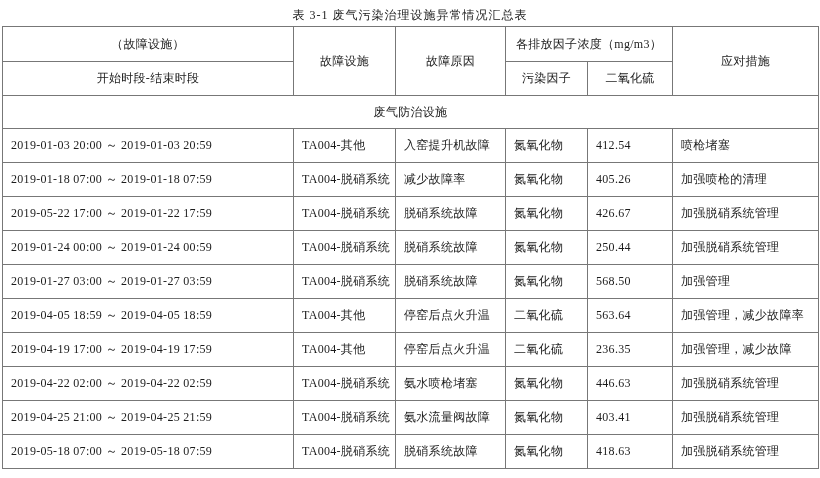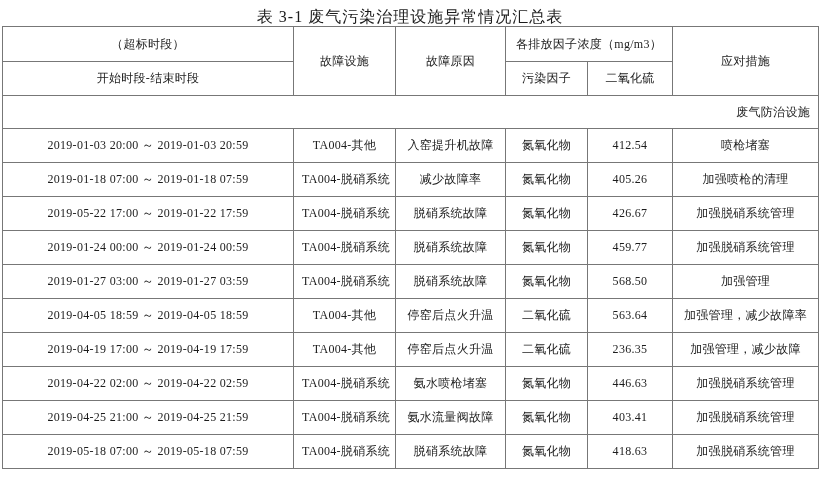--- a/index.html
+++ b/index.html
@@ -3,62 +3,62 @@
 <meta charset="utf-8">
 <style>
   html,body { margin:0; padding:0; background:#ffffff; }
   body { width:820px; height:478px; overflow:hidden; }
   .page {
     width:820px; height:478px; background:#ffffff;
     font-family:"Liberation Serif","DejaVu Serif",serif;
     color:#1c1c1c; box-sizing:border-box;
   }
   .title {
-    text-align:center; font-size:16px; letter-spacing:1px;
+    text-align:center; font-size:12px; letter-spacing:1px;
     padding-top:7px; height:26px; box-sizing:border-box;
   }
   table.tbl {
     border-collapse:collapse; table-layout:fixed;
     width:816px; margin-left:2px;
   }
   .tbl th, .tbl td {
     border:1px solid #777777;
     font-weight:normal;
     font-size:12px;
     padding:0 8px;
     box-sizing:border-box;
     overflow:hidden;
     white-space:nowrap;
     letter-spacing:0.3px;
   }
   .tbl thead tr.hr1 th { height:35px; }
   .tbl thead tr.hr2 th { height:34px;text-align:center; }
-  .tbl tr.section td { height:33px; text-align:right; }
-  .tbl tbody tr.data td { height:34px;text-align:center; }
+  .tbl tr.section td { height:33px; text-align:center; }
+  .tbl tbody tr.data td { height:34px; }
   .c { text-align:center; }
   .l { text-align:left; }
 </style>
 </head>
 <body>
 
 <div class="page">
   <div class="title">表 3-1 废气污染治理设施异常情况汇总表</div>
 
   <table class="tbl">
     <colgroup>
       <col style="width:291px">
       <col style="width:102px">
       <col style="width:110px">
       <col style="width:82px">
       <col style="width:85px">
       <col style="width:146px">
     </colgroup>
     <thead>
       <tr class="hr1">
-        <th class="c">（超标时段）</th>
+        <th class="c">（故障设施）</th>
         <th class="c" rowspan="2">故障设施</th>
         <th class="c" rowspan="2">故障原因</th>
         <th class="c" colspan="2">各排放因子浓度（mg/m3）</th>
         <th class="c" rowspan="2">应对措施</th>
       </tr>
       <tr class="hr2">
         <th class="l">开始时段-结束时段</th>
         <th class="l">污染因子</th>
         <th class="l">二氧化硫</th>
       </tr>
@@ -89,21 +89,21 @@
     <td class="l">脱硝系统故障</td>
     <td class="l">氮氧化物</td>
     <td class="l">426.67</td>
     <td class="l">加强脱硝系统管理</td>
   </tr>
         <tr class="data">
     <td class="l">2019-01-24 00:00 ～ 2019-01-24 00:59</td>
     <td class="l">TA004-脱硝系统</td>
     <td class="l">脱硝系统故障</td>
     <td class="l">氮氧化物</td>
-    <td class="l">459.77</td>
+    <td class="l">250.44</td>
     <td class="l">加强脱硝系统管理</td>
   </tr>
         <tr class="data">
     <td class="l">2019-01-27 03:00 ～ 2019-01-27 03:59</td>
     <td class="l">TA004-脱硝系统</td>
     <td class="l">脱硝系统故障</td>
     <td class="l">氮氧化物</td>
     <td class="l">568.50</td>
     <td class="l">加强管理</td>
   </tr>

